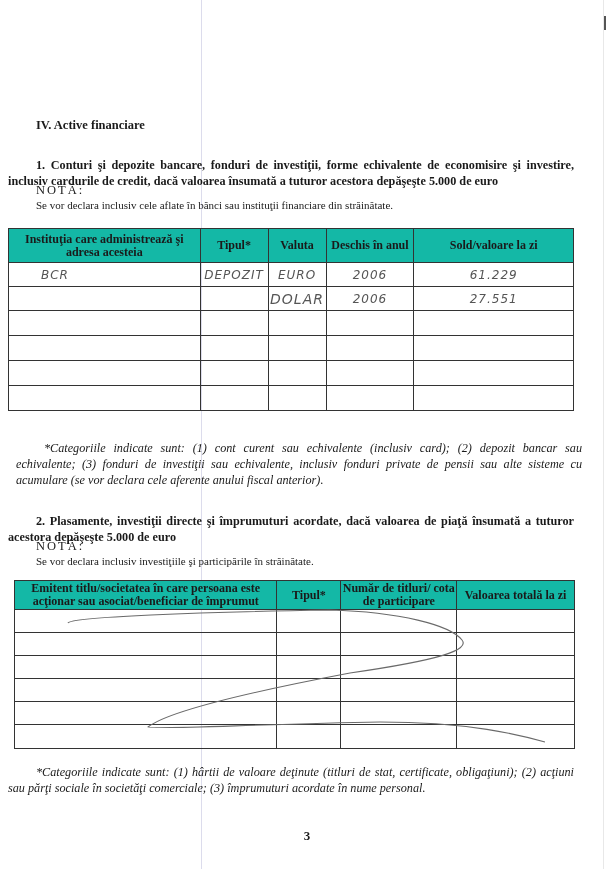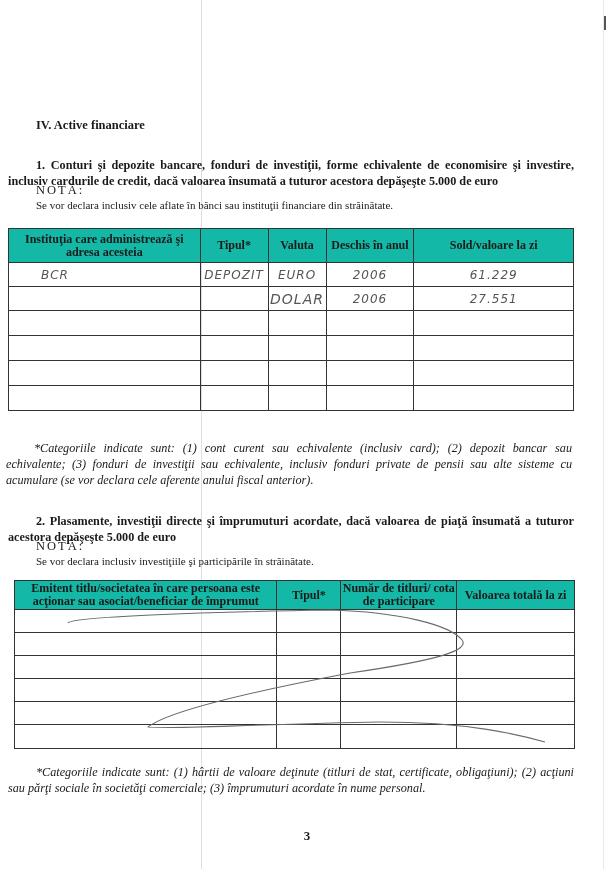--- a/index.html
+++ b/index.html
@@ -91,21 +91,21 @@
   <tr style="height:25px;">
         <td></td>
         <td></td>
         <td></td>
         <td></td>
         <td></td>
       </tr>
 </tbody>
   </table>
 
-<div class="p ital indent" style="left:6px; top:440px; width:566px;font-family:Liberation Serif, serif;">*Categoriile indicate sunt: (1) cont curent sau echivalente (inclusiv card); (2) depozit bancar sau echivalente;   (3) fonduri de investiţii sau echivalente, inclusiv fonduri private de pensii sau alte sisteme cu acumulare (se vor declara cele aferente anului fiscal anterior).</div>
+<div class="p ital indent" style="left:16px; top:440px; width:566px;font-family:Liberation Serif, serif;">*Categoriile indicate sunt: (1) cont curent sau echivalente (inclusiv card); (2) depozit bancar sau echivalente;   (3) fonduri de investiţii sau echivalente, inclusiv fonduri private de pensii sau alte sisteme cu acumulare (se vor declara cele aferente anului fiscal anterior).</div>
 
 <div class="p bold indent" style="left:8px; top:497px; width:566px;">2. Plasamente, investiţii directe şi împrumuturi acordate, dacă valoarea de piaţă însumată a tuturor acestora depăşeşte 5.000 de euro</div>
 <div class="nota-t" style="top:539px;">NOTĂ:</div>
 <div class="nota-b" style="top:555px;">Se vor declara inclusiv investiţiile şi participările în străinătate.</div>
 
 <table style="left:14px; top:580px; width:561px;">
   <colgroup>
     <col style="width:263px">
       <col style="width:64px">
       <col style="width:116px">

